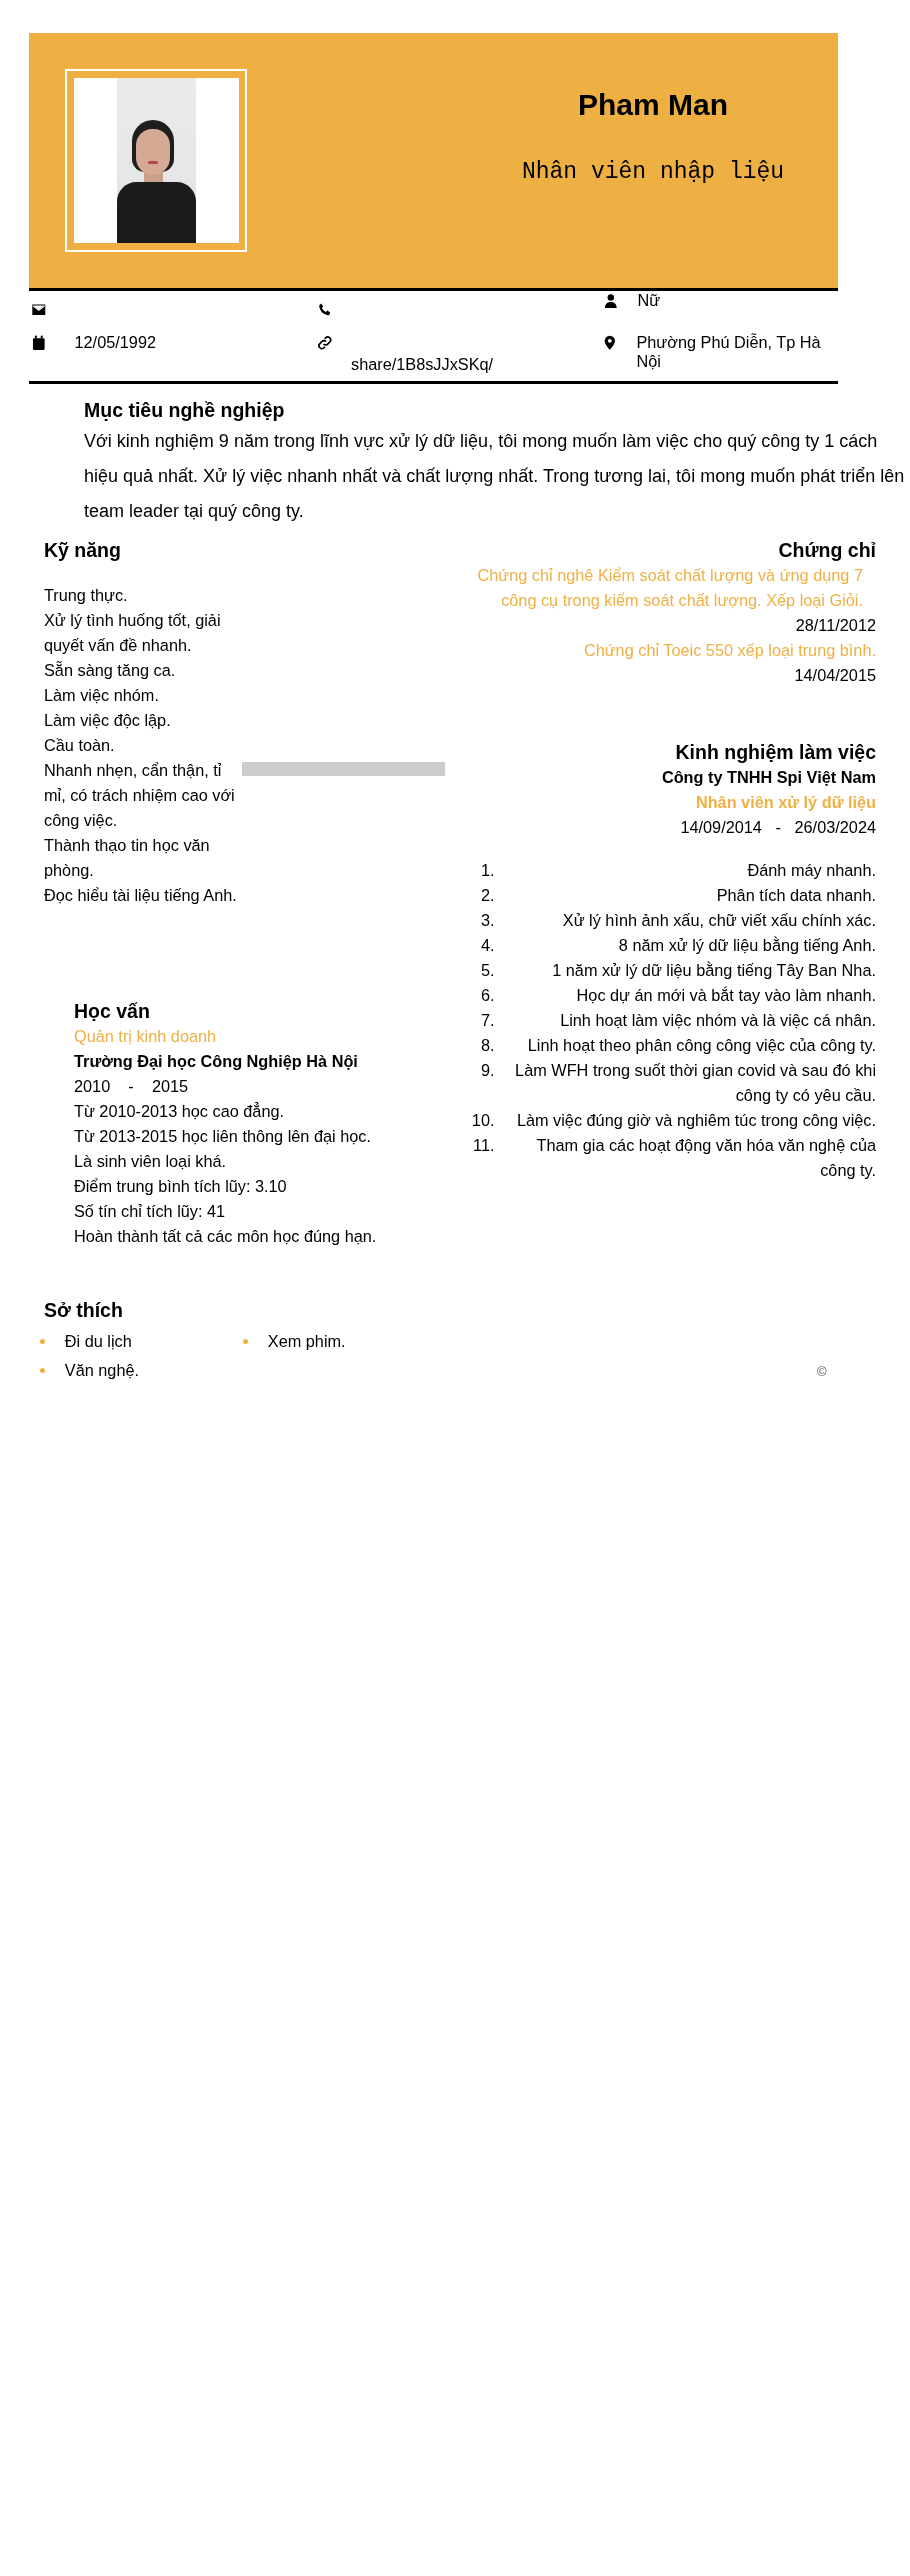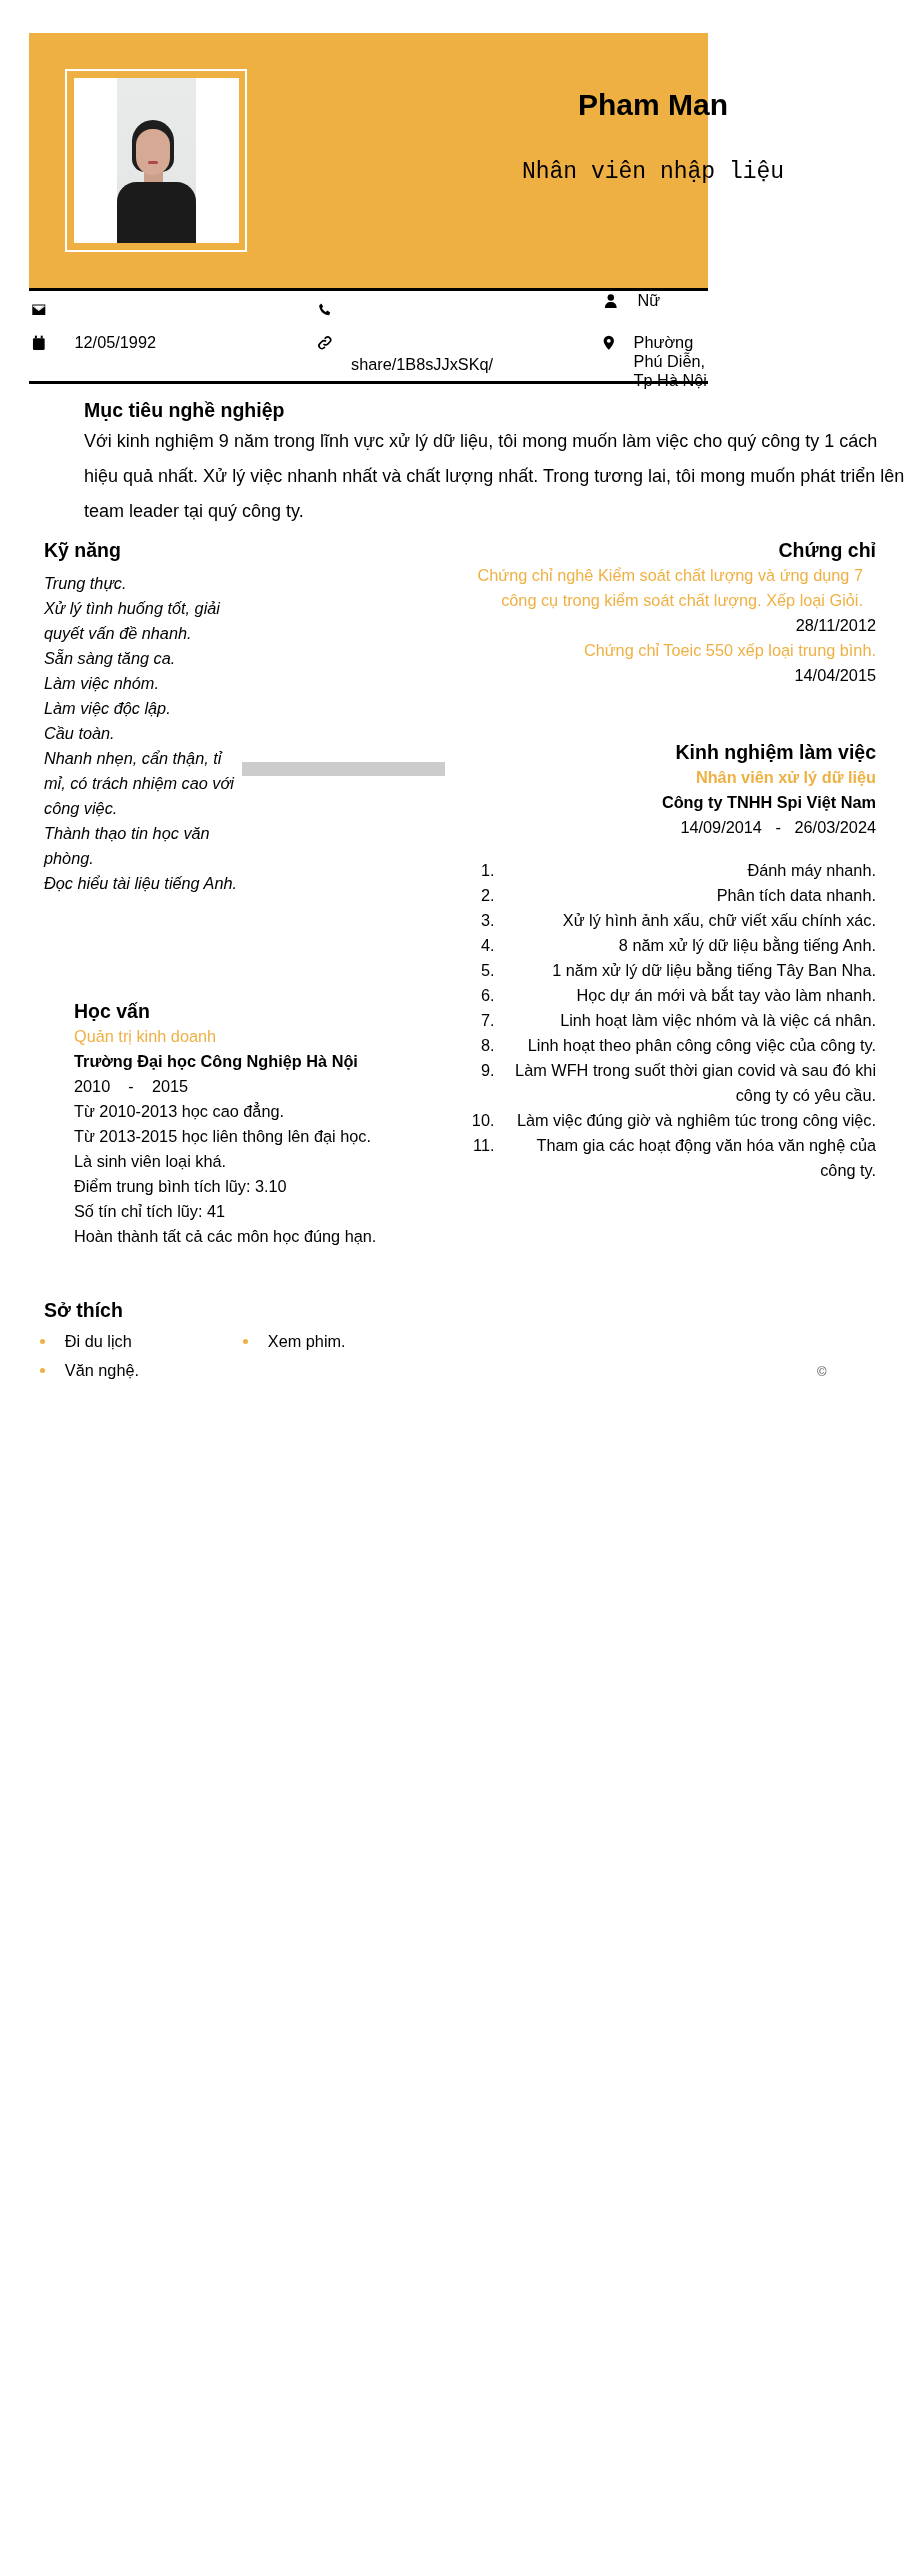--- a/index.html
+++ b/index.html
@@ -1,17 +1,17 @@
 <!DOCTYPE html>
 <html style="font-size:10.4px"><head>
 <meta charset="utf-8">
 <style>
   html, body { margin: 0; padding: 0; background: #ffffff; }
   body { width: 910px; height: 2576px; position: relative; font-family: "Liberation Sans", "DejaVu Sans", sans-serif; color: #000; overflow: hidden; }
-  .page { position: absolute; left: 29px; top: 33px; width: 679px; }
+  .page { position: absolute; left: 29px; top: 33px; width: 809px; }
   .header { position: relative; height: 255px; background: #efb043; border-bottom: 3.3px solid #000; }
   .photo-frame { position: absolute; left: 36px; top: 36px; width: 178px; height: 179px; border: 2px solid #fff; }
   .photo-inner { position: absolute; left: 6.5px; top: 6.5px; width: 165px; height: 165px; background: #fff; overflow: hidden; }
   .photo-img { position: absolute; left: 43px; top: 0; width: 79px; height: 165px; background: linear-gradient(#e9ebea 0%, #e6e8e7 60%, #dcdcdc 100%); overflow: hidden; }
   .photo-img .hair { position: absolute; left: 15.6px; top: 42px; width: 42px; height: 52px; border-radius: 21px 21px 13px 13px; background: #1e1e1e; }
   .photo-img .face { position: absolute; left: 19.5px; top: 51px; width: 34px; height: 46px; border-radius: 17px 17px 18px 18px; background: #d5a993; }
   .photo-img .lips { position: absolute; left: 31px; top: 83px; width: 10.4px; height: 3.9px; border-radius: 2.6px; background: #b0474a; }
   .photo-img .neck { position: absolute; left: 27px; top: 91px; width: 19.5px; height: 19.5px; background: #caa08a; }
   .photo-img .body { position: absolute; left: 0; top: 104px; width: 79px; height: 65px; border-radius: 19.5px 19.5px 0 0; background: #1b1b1b; }
   .name-block { position: absolute; left: 429px; top: 52px; width: 390px; text-align: center; }
@@ -27,21 +27,21 @@
   .objective { position: absolute; left: 15.6px; top: 364px; width: 845px; }
   .objective p { font-size: 18px; line-height: 35px; margin: 1.3px 0 0 0; width: 826px; }
 
   .col-left { position: absolute; left: 44px; width: 390px; }
   .col-right { position: absolute; left: 473px; width: 403px; text-align: right; }
   .txt { font-size: 16.3px; line-height: 25px; }
   .accent { color: #efb043; }
   .bold { font-weight: bold; }
 
   .skills { top: 537px; }
-  .skills .list { width: 195px; margin-top: 8px; font-style: italic; }
+  .skills .list { width: 195px; margin-top: 20px; }
   .skill-bar { position: absolute; left: 242px; top: 762px; width: 203px; height: 14.3px; background: #cccccc; }
 
   .certs { top: 537px; }
   .work { top: 739px; }
   .work ol { margin: 18px 0 0 0; padding-left: 26px; font-size: 16.3px; line-height: 25px; width: 377px; }
   .work li { padding-left: 1.3px; }
 
   .edu { top: 998px; margin-left: 30px; }
   .hobbies { top: 1297px; left: 44px; width: 455px; position: absolute; }
   .hobby-grid { display: grid; grid-template-columns: 203px 195px; margin-top: 3.9px; }
@@ -153,22 +153,22 @@
 <div class="col-right certs">
   <h2 class="section-title">Chứng chỉ</h2>
   <div class="txt accent" style="width:390px;">Chứng chỉ nghê Kiểm soát chất lượng và ứng dụng 7 công cụ trong kiểm soát chất lượng. Xếp loại Giỏi.</div>
   <div class="txt">28/11/2012</div>
   <div class="txt accent">Chứng chỉ Toeic 550 xếp loại trung bình.</div>
   <div class="txt">14/04/2015</div>
 </div>
 
 <div class="col-right work">
   <h2 class="section-title">Kinh nghiệm làm việc</h2>
+  <div class="txt bold">Công ty TNHH Spi Việt Nam</div>
   <div class="txt accent bold">Nhân viên xử lý dữ liệu</div>
-  <div class="txt bold">Công ty TNHH Spi Việt Nam</div>
   <div class="txt">
     <span>14/09/2014</span>&nbsp;&nbsp;
     <span>-</span>&nbsp;&nbsp;
     <span>26/03/2024</span>
   </div>
   <ol>
     <li>Đánh máy nhanh.</li>
     <li>Phân tích data nhanh.</li>
     <li>Xử lý hình ảnh xấu, chữ viết xấu chính xác.</li>
     <li>8 năm xử lý dữ liệu bằng tiếng Anh.</li>

